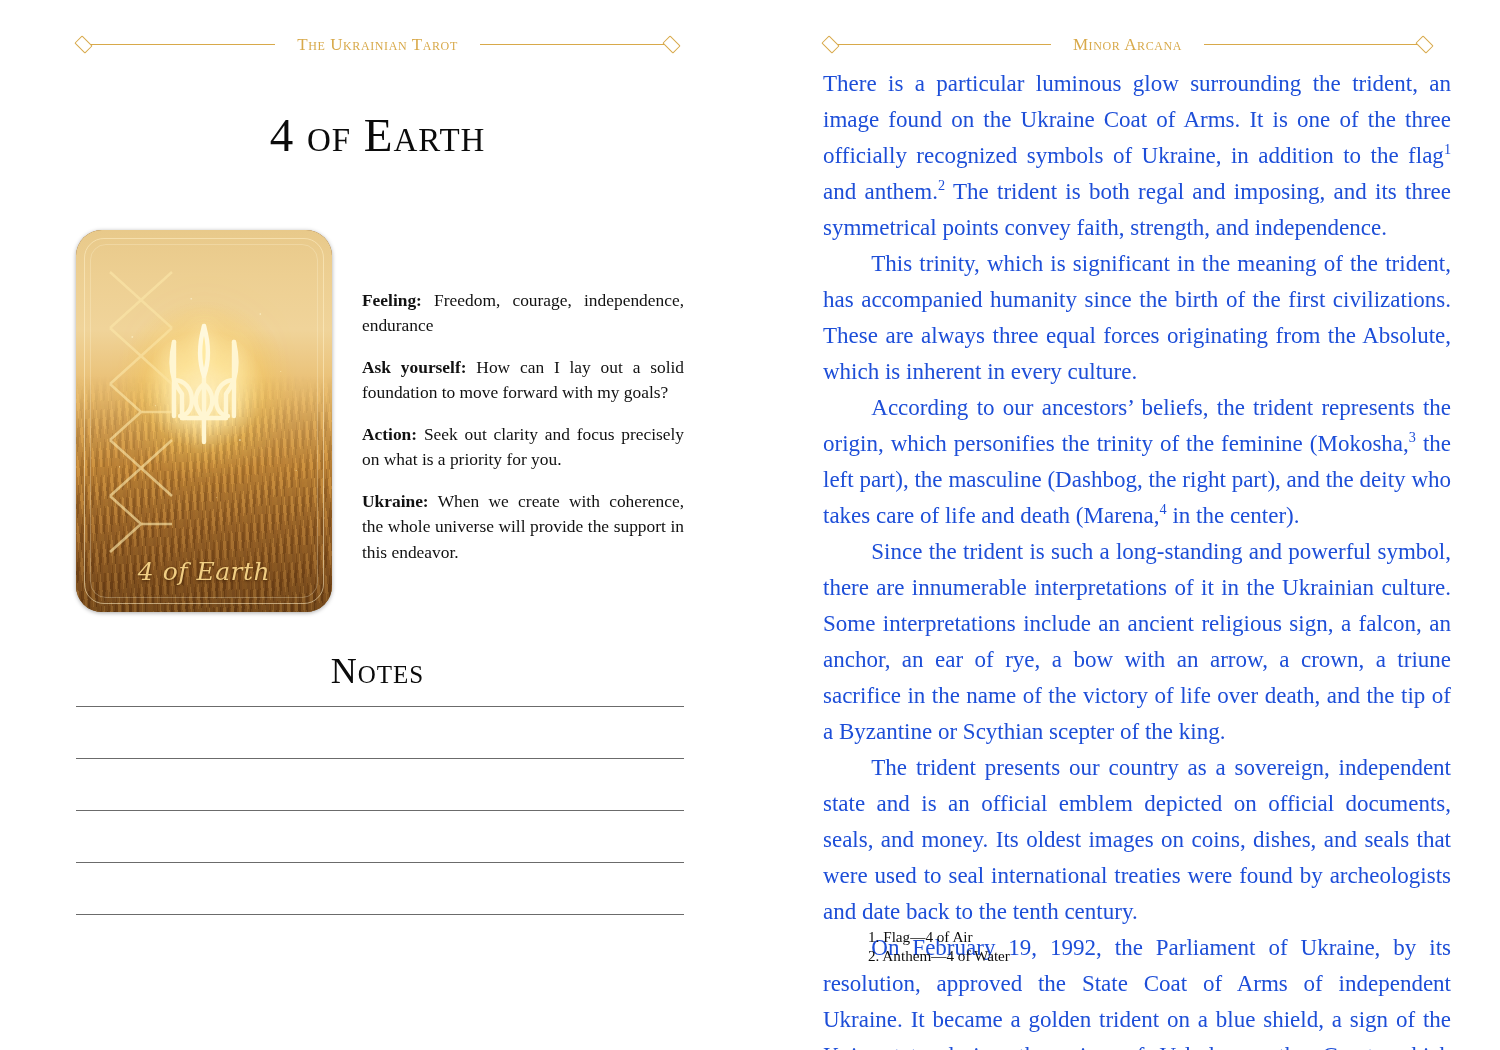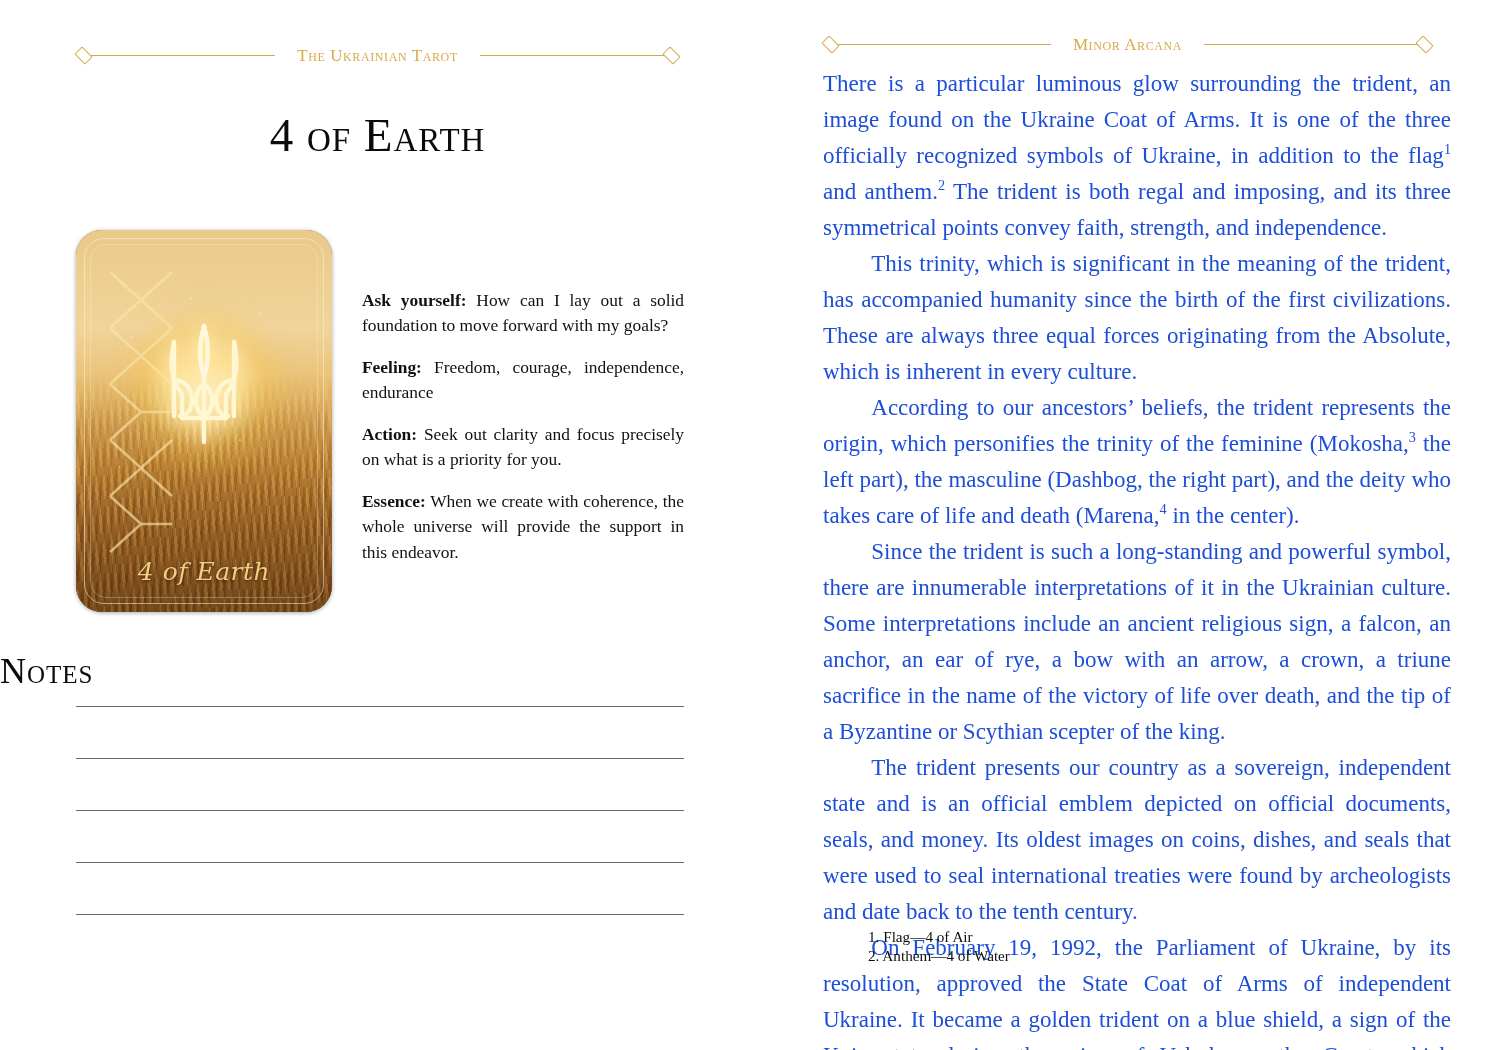--- a/index.html
+++ b/index.html
@@ -204,21 +204,21 @@
     margin: 0 0 17px 0;
     text-align: justify;
   }
   .meanings p:last-child { margin-bottom: 0; }
   .meanings .lbl { font-weight: bold; }
 
   .notes-heading {
     position: absolute;
     left: 0; right: 0;
     top: 650px;
-    text-align: left;
+    text-align: center;
     font-size: 36px;
     font-variant: small-caps;
     letter-spacing: 1px;
     color: #0b0b0b;
   }
   .notes-lines {
     position: absolute;
     left: 76px;
     top: 706px;
     width: 608px;
@@ -255,21 +255,21 @@
   }
   .footnotes div { white-space: nowrap; margin-left: 45px; }
 </style>
 </head>
 <body>
 
 <div class="spread">
 
   <div class="page page-left">
 
-    <div class="rule-row" style="left:76px; right:76px; top:47px; height:16px;">
+    <div class="rule-row" style="left:76px; right:76px; top:36px; height:16px;">
       <span class="diamond wide"></span>
       <span class="orn-line"></span>
       <span class="head-label">The Ukrainian Tarot</span>
       <span class="orn-line"></span>
       <span class="diamond wide"></span>
     </div>
 
     <div class="card-title">4 of Earth</div>
 
     <div class="tarot-card">
@@ -306,24 +306,24 @@
           <path d="M52 66 C42 74 40 88 52 100 C64 88 62 74 52 66 Z"></path>
         </g>
       </svg>
 
       <div class="card-frame"></div>
       <div class="card-frame2"></div>
       <div class="card-caption">4 of Earth</div>
     </div>
 
     <div class="meanings">
+      <p><span class="lbl">Feeling:</span><span> Freedom, courage, independence, endurance</span></p>
       <p><span class="lbl">Ask yourself:</span><span> How can I lay out a solid foundation to move forward with my goals?</span></p>
-      <p><span class="lbl">Feeling:</span><span> Freedom, courage, independence, endurance</span></p>
       <p><span class="lbl">Action:</span><span> Seek out clarity and focus precisely on what is a priority for you.</span></p>
-      <p><span class="lbl">Essence:</span><span> When we create with coherence, the whole universe will provide the support in this endeavor.</span></p>
+      <p><span class="lbl">Ukraine:</span><span> When we create with coherence, the whole universe will provide the support in this endeavor.</span></p>
     </div>
 
     <div class="notes-heading">Notes</div>
 
     <div class="notes-lines">
       <div class="note-line"></div>
       <div class="note-line"></div>
       <div class="note-line"></div>
       <div class="note-line"></div>
       <div class="note-line"></div>

